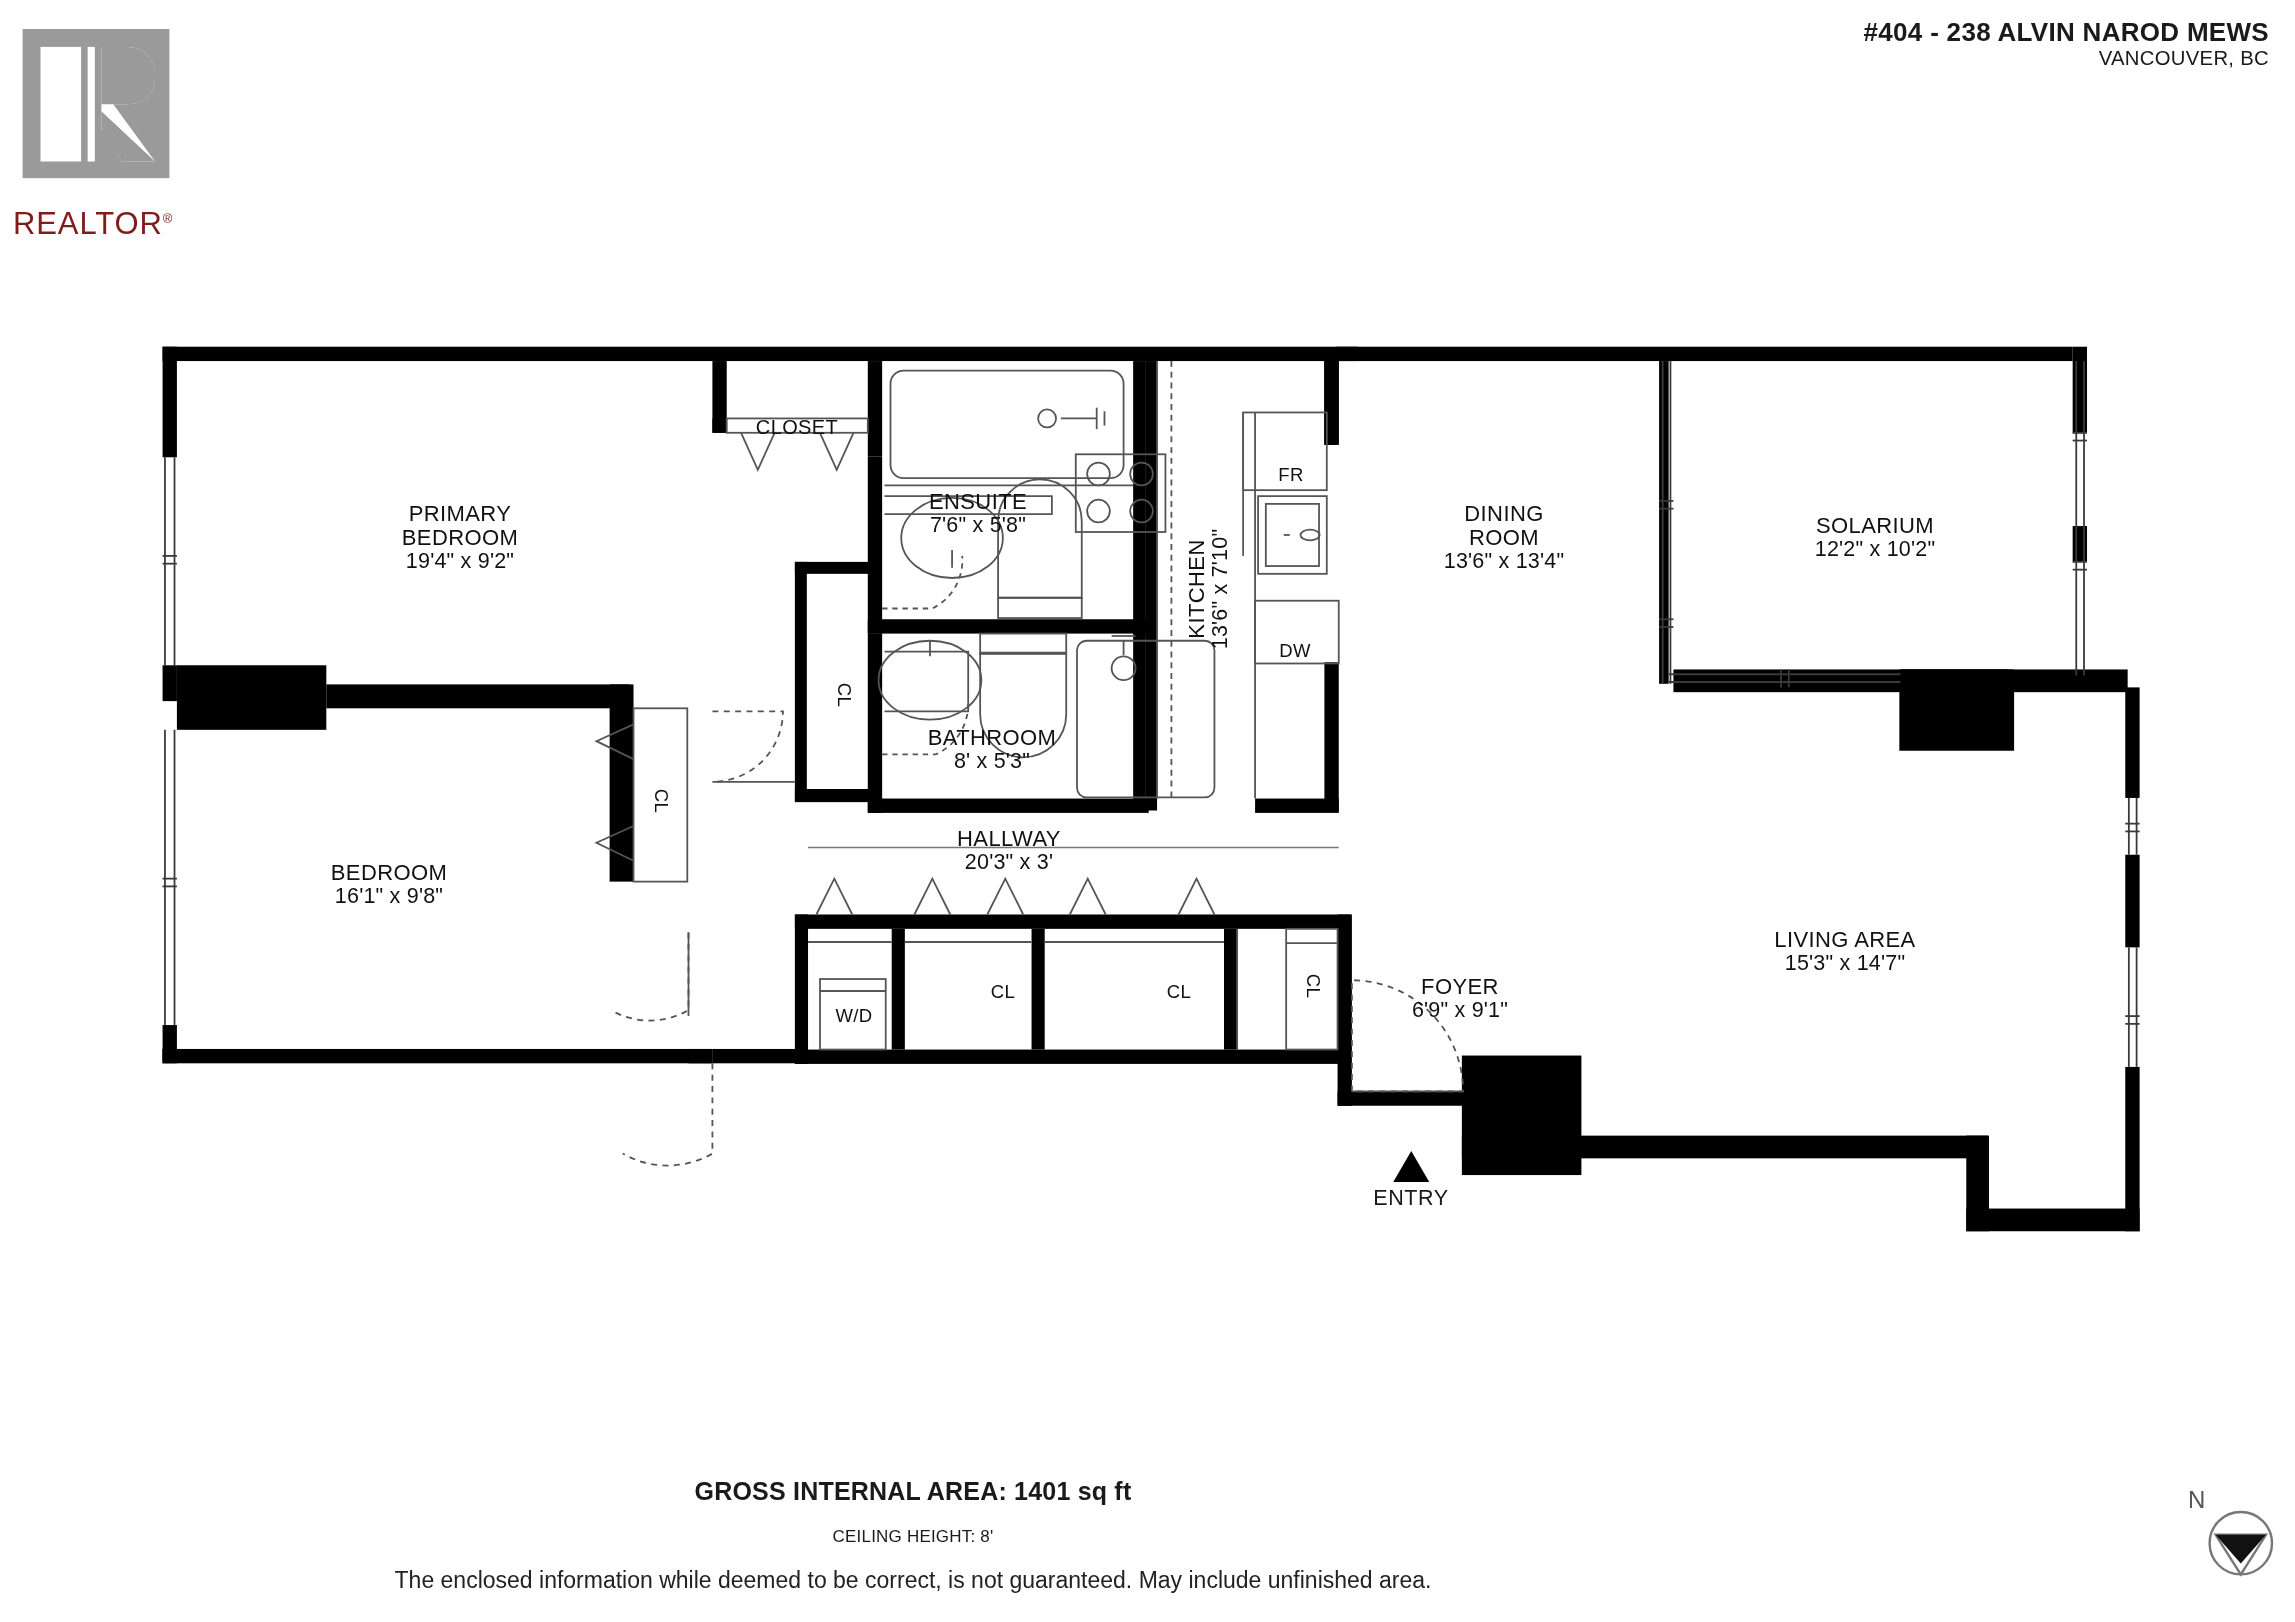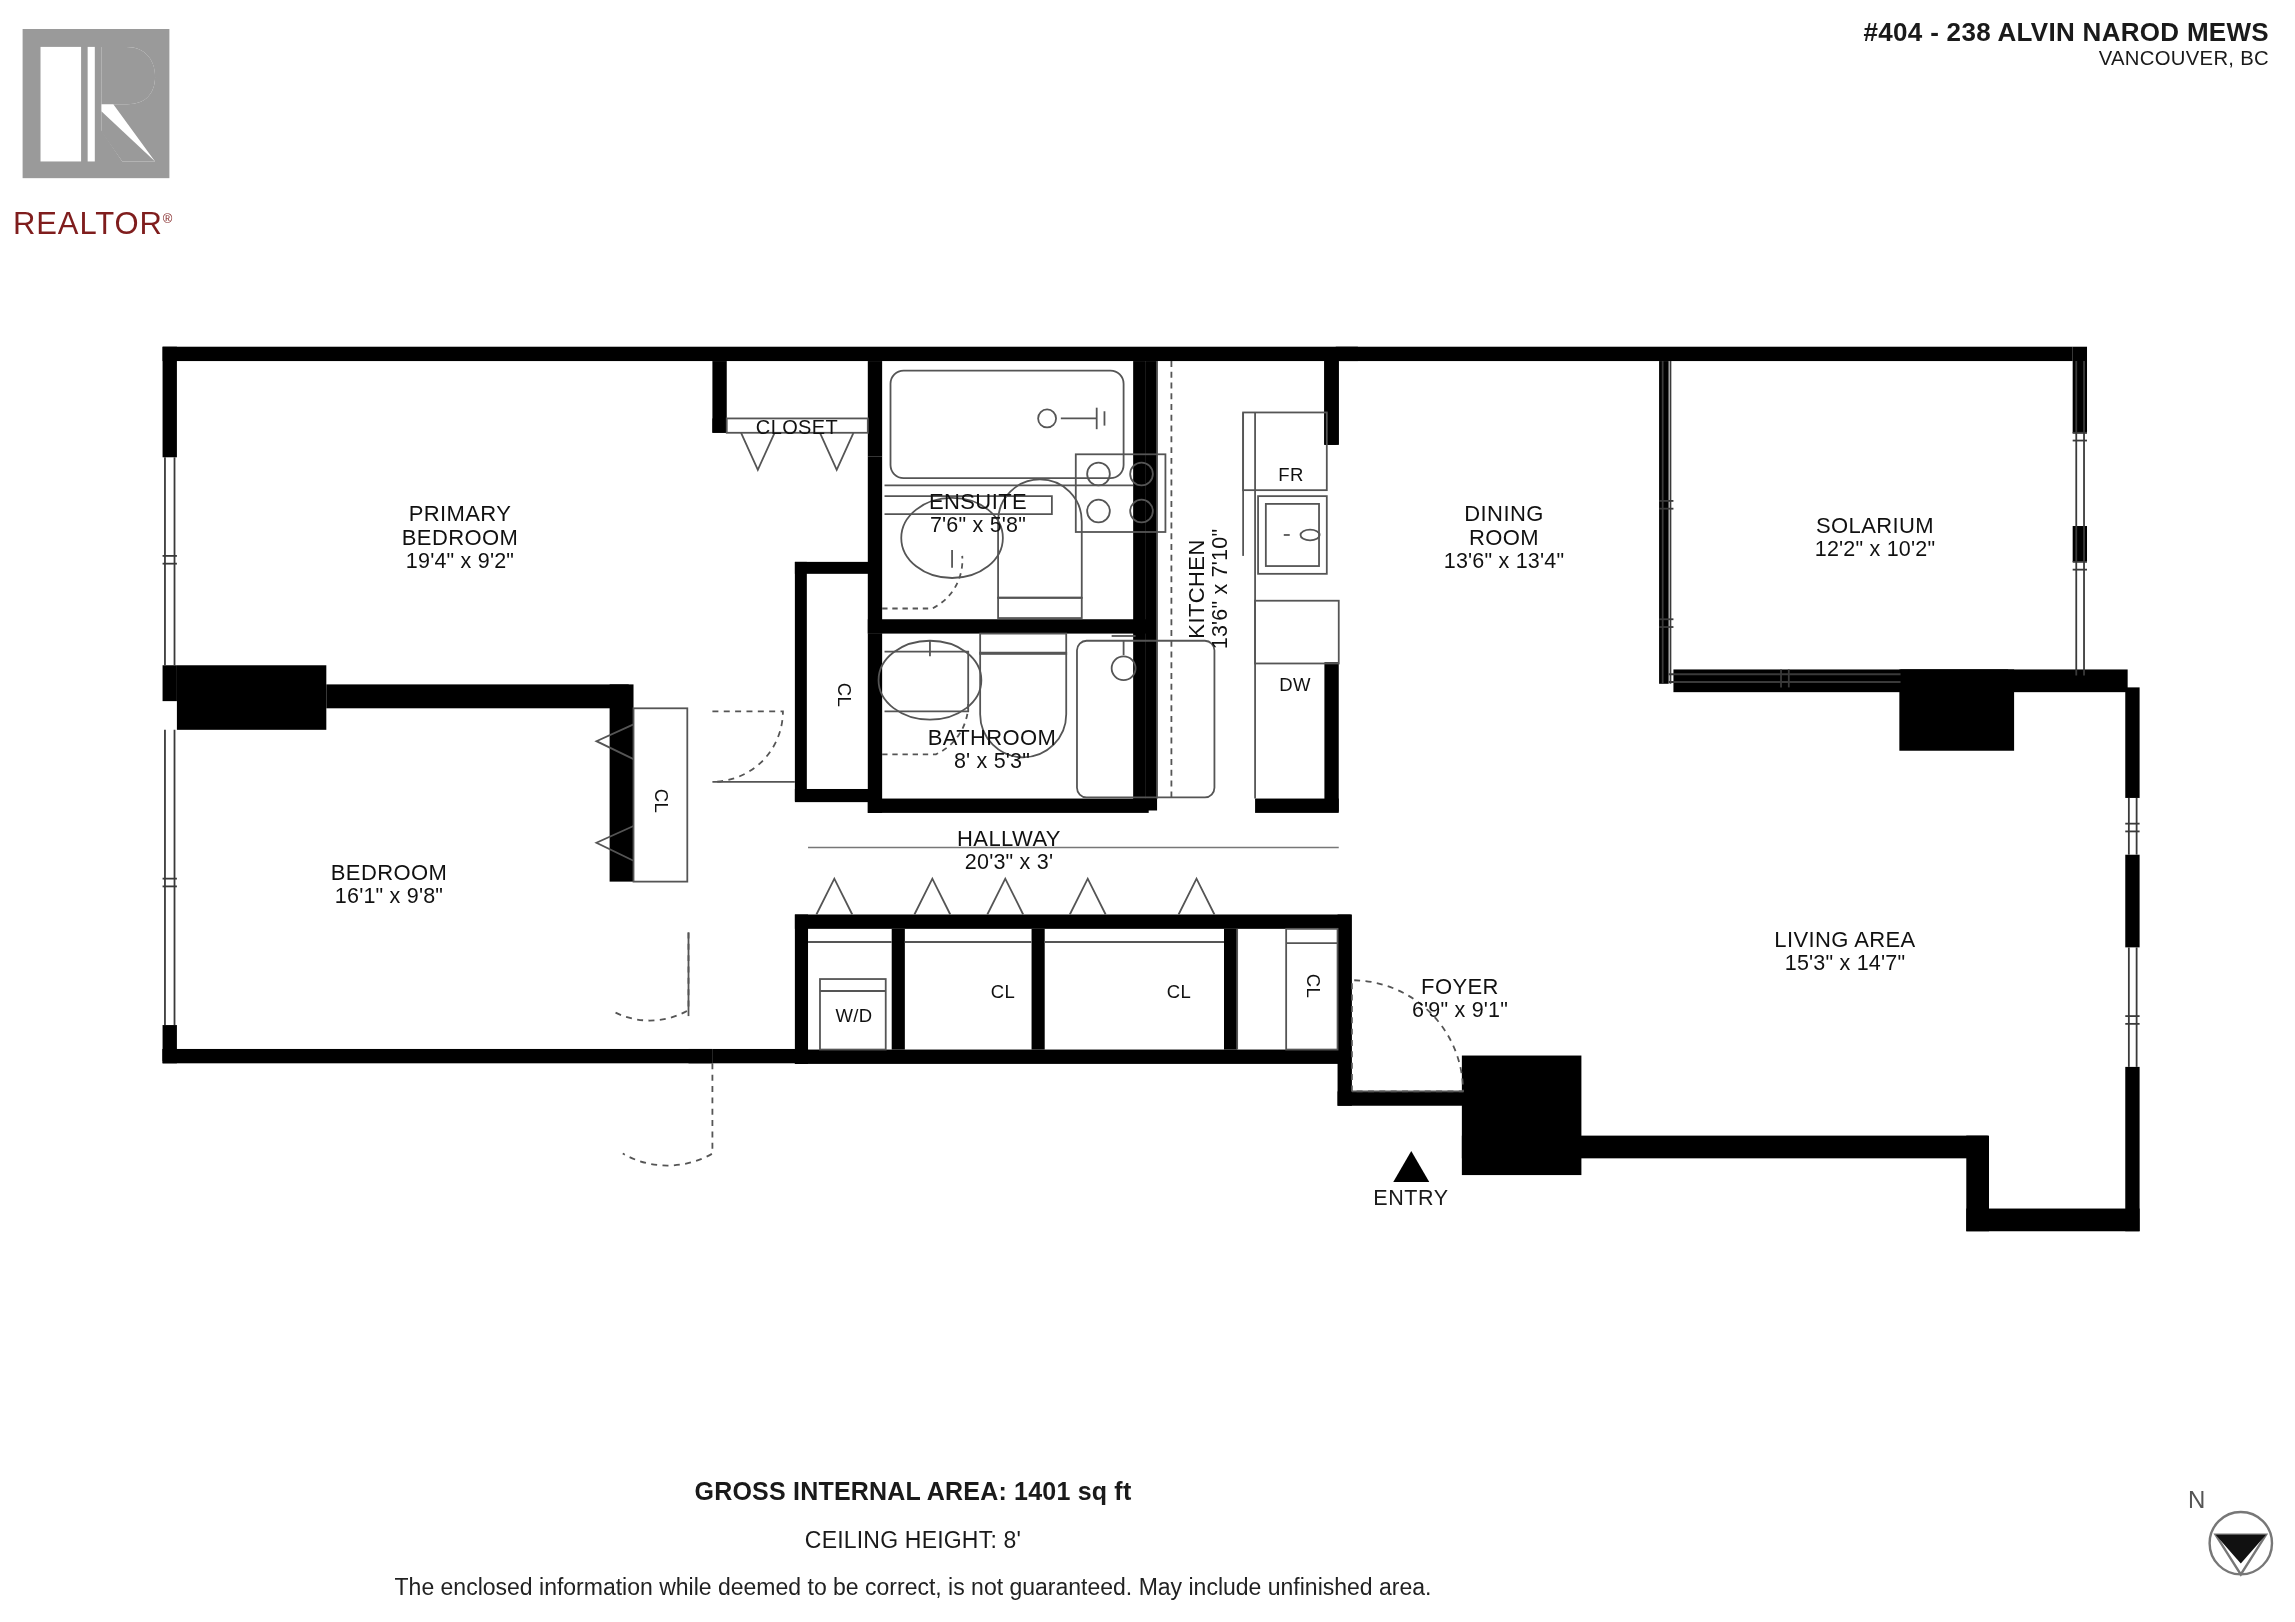--- a/index.html
+++ b/index.html
@@ -118,21 +118,21 @@
     width: 1826px;
     text-align: center;
   }
   #footer .gross-area {
     font-size: 25px;
     font-weight: bold;
     letter-spacing: 0.2px;
     margin-bottom: 2.4px;
   }
   #footer .ceiling-height {
-    font-size: 23px;
+    font-size: 17px;
     font-weight: normal;
     letter-spacing: 0.2px;
     margin-bottom: 18px;
     margin-top: 21px;
   }
   #footer .disclaimer {
     font-size: 23px;
     line-height: 1.32;
     color: #222;
   }
@@ -475,21 +475,21 @@
 </div>
 
 <div class="room-label tiny" style="left:854px; top:1016px;">
   <span class="rl-name">W/D</span>
 </div>
 
 <div class="room-label tiny" style="left:1291px; top:475px;">
   <span class="rl-name">FR</span>
 </div>
 
-<div class="room-label tiny" style="left:1295px; top:685px;">
+<div class="room-label tiny" style="left:1295px; top:651px;">
   <span class="rl-name">DW</span>
 </div>
 
 <div id="entry-marker">
   <div class="entry-tri"></div>
   <div class="entry-text">ENTRY</div>
 </div>
 
 <div id="footer">
   <div class="gross-area">GROSS INTERNAL AREA: 1401 sq ft</div>

